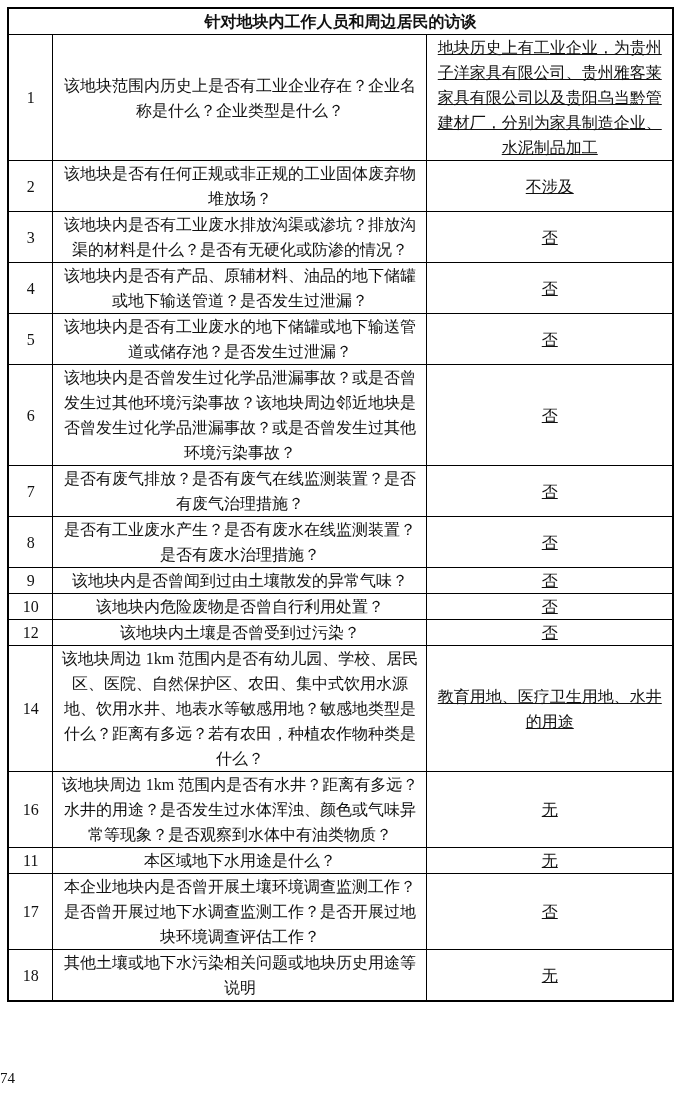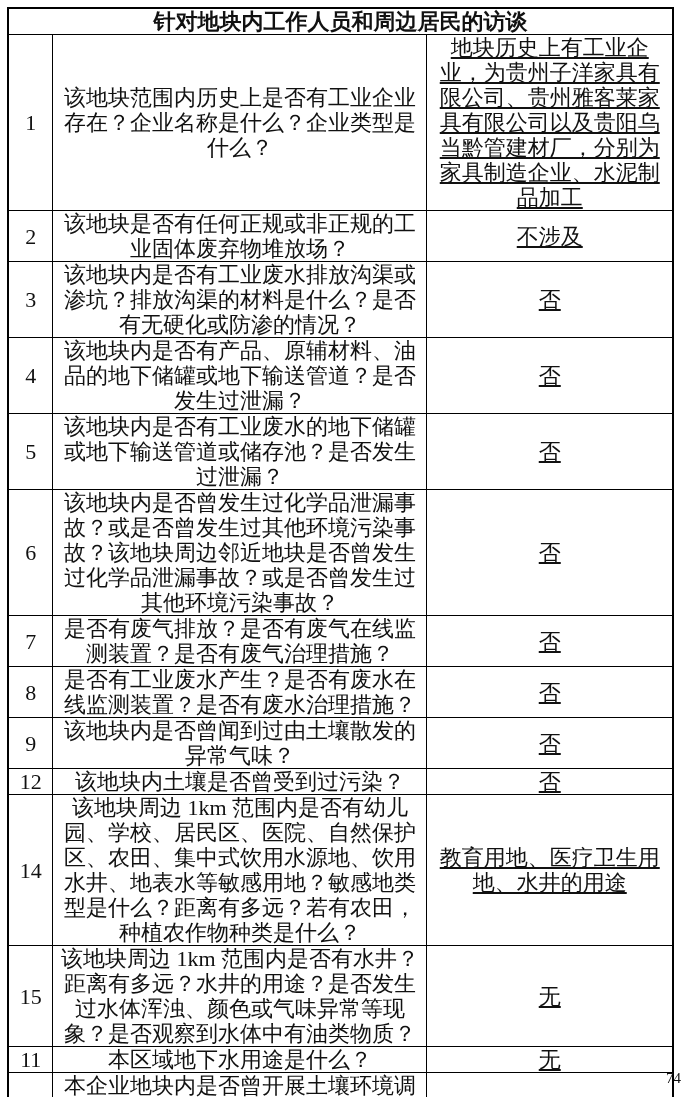--- a/index.html
+++ b/index.html
@@ -18,21 +18,21 @@
   }
   table.interview {
     border-collapse: collapse;
     table-layout: fixed;
     width: 665px;
     margin: 7px auto 0 auto;
     border: 2.5px solid #000000;
   }
   table.interview td {
     border: 1.5px solid #000000;
-    font-size: 22px;
+    font-size: 16px;
     line-height: 25px;
     text-align: center;
     vertical-align: middle;
     padding: 0 5px;
     word-break: break-word;
   }
   td.hdr {
     font-weight: bold;
     text-align: left;
     padding-left: 8px;
@@ -41,21 +41,21 @@
   col.c-num { width: 45px; }
   col.c-q   { width: 374px; }
   col.c-a   { width: 246px; }
   td.q { padding: 0 7px; }
   td.a { padding: 0 9px; text-decoration: underline; }
   .page-number {
     position: absolute;
     left: 0;
     top: 1070px;
     width: 100%;
-    text-align: right;
+    text-align: left;
     font-size: 15px;
   }
 </style>
 </head>
 <body>
 
 <div class="page">
 
   <table class="interview">
     <colgroup>
@@ -116,37 +116,42 @@
       <td class="q">是否有工业废水产生？是否有废水在线监测装置？是否有废水治理措施？</td>
       <td class="a">否</td>
     </tr>
 
     <tr>
       <td class="num">9</td>
       <td class="q">该地块内是否曾闻到过由土壤散发的异常气味？</td>
       <td class="a">否</td>
     </tr>
 
+    <tr>
+      <td class="num">10</td>
+      <td class="q">该地块内危险废物是否曾自行利用处置？</td>
+      <td class="a">否</td>
+    </tr>
 
 
     <tr>
       <td class="num">12</td>
       <td class="q">该地块内土壤是否曾受到过污染？</td>
       <td class="a">否</td>
     </tr>
 
 
     <tr>
       <td class="num">14</td>
       <td class="q">该地块周边 1km 范围内是否有幼儿园、学校、居民区、医院、自然保护区、农田、集中式饮用水源地、饮用水井、地表水等敏感用地？敏感地类型是什么？距离有多远？若有农田，种植农作物种类是什么？</td>
       <td class="a">教育用地、医疗卫生用地、水井的用途</td>
     </tr>
 
     <tr>
-      <td class="num">15</td>
+      <td class="num">16</td>
       <td class="q">该地块周边 1km 范围内是否有水井？距离有多远？水井的用途？是否发生过水体浑浊、颜色或气味异常等现象？是否观察到水体中有油类物质？</td>
       <td class="a">无</td>
     </tr>
 
     <tr>
       <td class="num">11</td>
       <td class="q">本区域地下水用途是什么？</td>
       <td class="a">无</td>
     </tr>
 

